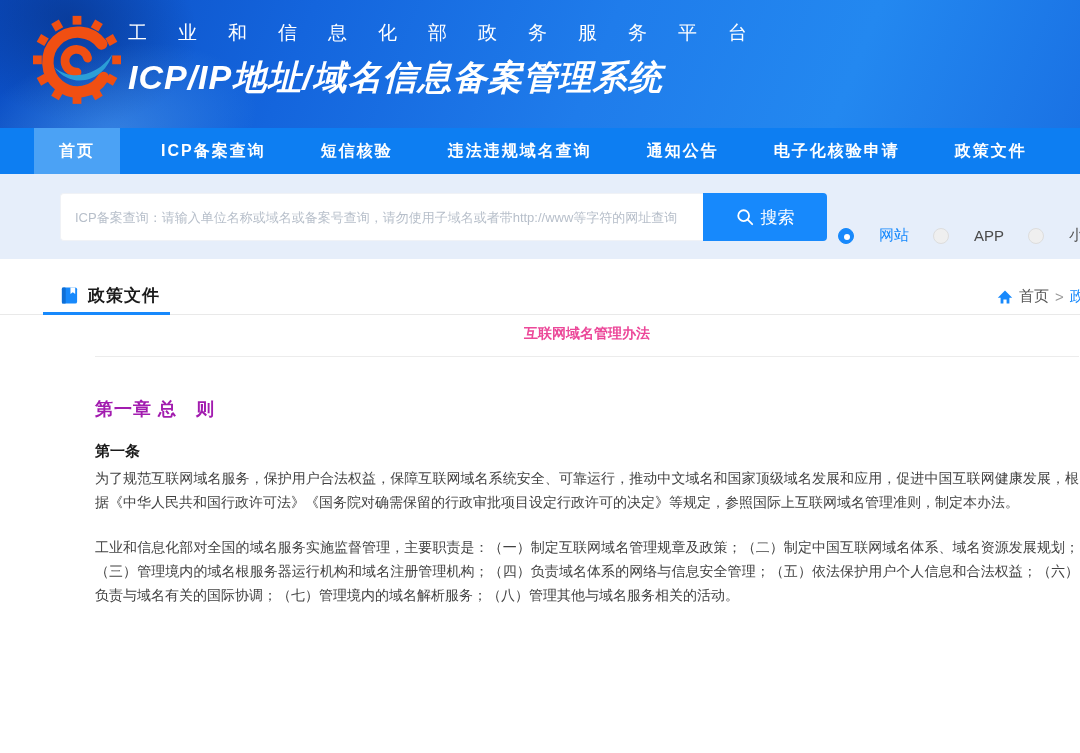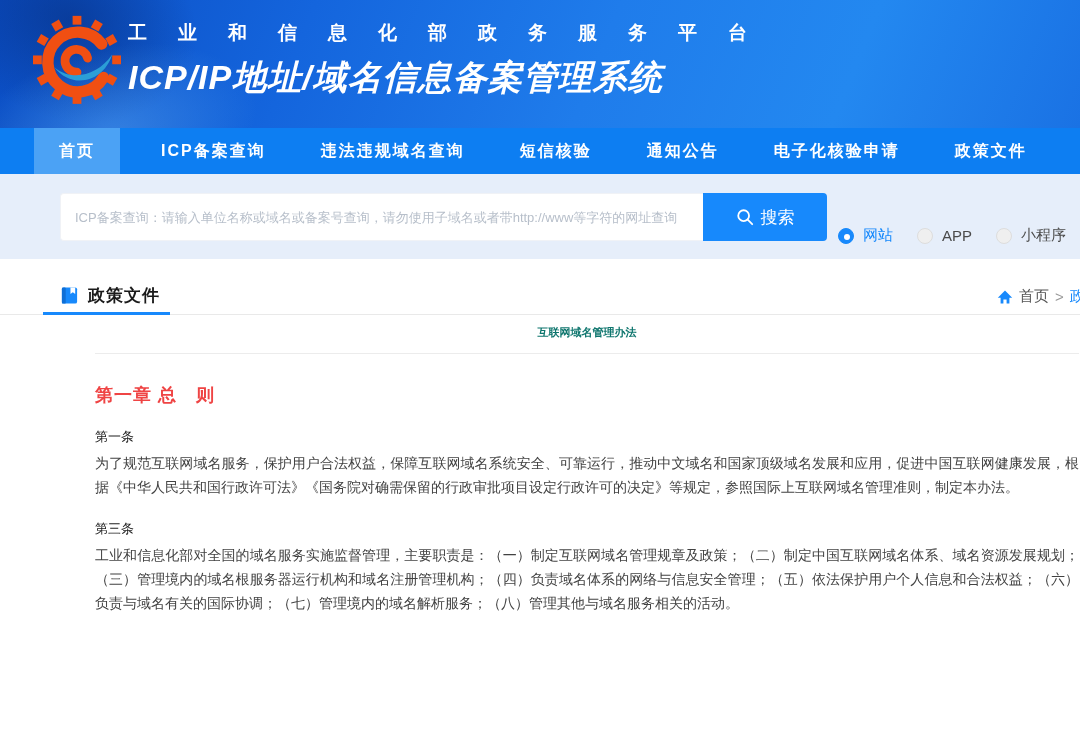--- a/index.html
+++ b/index.html
@@ -9,66 +9,66 @@
   
   .site-header { position:relative; height:128px;
     background:linear-gradient(112deg,#0a4cc2 0%,#1465dd 28%,#1f7ceb 55%,#2388f0 78%,#1a72e4 100%);
     overflow:hidden; }
   .site-header::before { content:""; position:absolute; left:-60px; top:-80px; width:260px; height:200px;
     background:radial-gradient(closest-side,rgba(6,43,120,.55),rgba(6,43,120,0)); transform:rotate(18deg); }
   .site-header::after { content:""; position:absolute; left:-40px; bottom:-90px; width:300px; height:170px;
     background:radial-gradient(closest-side,rgba(120,200,255,.35),rgba(120,200,255,0)); transform:rotate(-14deg); }
   .logo-wrap { position:absolute; left:33px; top:10px; width:88px; height:105px; z-index:2; }
   .header-titles { position:absolute; left:128px; top:20px; z-index:2; color:#fff; }
-  .platform-title { font-size:19px; font-weight:700; letter-spacing:31px; white-space:nowrap; }
+  .platform-title { font-size:19px; font-weight:400; letter-spacing:31px; white-space:nowrap; }
   .system-title { margin-top:9px; font-size:34px; font-weight:700; letter-spacing:1px; white-space:nowrap;font-style:italic; }
 
   
   .main-nav { height:46px; background:#0d7ef2; display:flex; align-items:stretch; padding-left:34px; }
   .nav-item { display:flex; align-items:center; padding:8px 14px; margin-right:27px; color:#fff;
     font-size:16px; font-weight:700; letter-spacing:2px; white-space:nowrap; cursor:pointer; }
   .nav-item.active { background:#4ba2f5; padding:0 25px; }
 
   
   .search-band { position:relative; height:85px; background:#e6eefa; }
   .search-input { position:absolute; left:60px; top:19px; width:643px; height:48px; background:#fff;
     border:1px solid #f0f2f6; border-right:none; border-radius:4px 0 0 4px; padding:0 14px;
     font-size:13px; color:#333; outline:none; font-family:inherit; }
   .search-input::placeholder { color:#b7bfca; }
   .search-btn { position:absolute; left:703px; top:19px; width:124px; height:48px; background:#1789fc;
     border:none; border-radius:0 4px 4px 0; color:#fff; font-size:17px; cursor:pointer;
     display:flex; align-items:center; justify-content:center; gap:7px; font-family:Liberation Serif, serif; }
   .radio-group { position:absolute; left:838px; top:0; height:85px; display:flex; align-items:center;
     gap:24px; white-space:nowrap; padding-top:38px; }
-  .radio-opt { display:flex; align-items:center; gap:9px; font-size:15px; color:#4a4a4a; cursor:pointer; }
+  .radio-opt { display:flex; align-items:center; gap:25px; font-size:15px; color:#4a4a4a; cursor:pointer; }
   .radio-dot { width:16px; height:16px; border-radius:50%; background:#efefef; border:1px solid #ddd;
     display:inline-block; position:relative; flex:0 0 auto; }
   .radio-opt.checked .radio-dot { background:#1789fc; border-color:#1789fc; }
   .radio-opt.checked .radio-dot::after { content:""; position:absolute; left:5px; top:5px; width:6px; height:6px;
     border-radius:50%; background:#fff; }
   .radio-opt.checked .radio-label { color:#1789fc; }
 
   
   .content { position:relative; background:#fff; }
   .section-head { position:absolute; left:60px; top:25px; display:flex; align-items:center; gap:9px; }
   .section-title { font-size:17px; font-weight:700; color:#1a1a1a; letter-spacing:1px; }
   .tab-rule { position:absolute; left:0; top:55px; width:1080px; height:1px; background:#e9e9e9; }
   .tab-rule-active { position:absolute; left:43px; top:53px; width:127px; height:3px; background:#1789fc; }
   .breadcrumb { position:absolute; left:997px; top:28px; display:flex; align-items:center; gap:6px;
     font-size:15px; white-space:nowrap; }
   .crumb-home { color:#555; cursor:pointer; }
   .crumb-sep { color:#999; }
   .crumb-current { color:#1789fc; cursor:pointer; }
 
   .doc { position:absolute; left:95px; top:66px; width:984px; }
-  .doc-title { text-align:center; font-size:11px; font-weight:700; color:#0f766e; }
+  .doc-title { text-align:center; font-size:14px; font-weight:700; color:#ec4899; }
   .doc-rule { margin-top:13px; height:1px; background:#ececec; }
-  .chapter { margin-top:29px; font-size:18px; font-weight:700; color:#ef4444; letter-spacing:1px; }
+  .chapter { margin-top:40px; font-size:18px; font-weight:700; color:#a21caf; letter-spacing:1px; }
   .article { margin-top:21px; }
-  .article-label { font-size:13px; font-weight:400; color:#1a1a1a; }
+  .article-label { font-size:15px; font-weight:700; color:#1a1a1a; }
   .article-text { margin-top:5px; font-size:14px; color:#424242; line-height:24px; text-align:justify; }
 </style>
 </head>
 <body>
 
 <header class="site-header">
   <div class="logo-wrap">
     <svg width="88" height="105" viewBox="0 0 100 118">
       <g transform="translate(50,56)">
         <g fill="#f04f12">
@@ -93,22 +93,22 @@
   </div>
   <div class="header-titles">
     <div class="platform-title">工业和信息化部政务服务平台</div>
     <div class="system-title">ICP/IP地址/域名信息备案管理系统</div>
   </div>
 </header>
 
 <nav class="main-nav">
   <div class="nav-item active">首页</div>
   <div class="nav-item">ICP备案查询</div>
+  <div class="nav-item">短信核验</div>
   <div class="nav-item">违法违规域名查询</div>
-  <div class="nav-item">短信核验</div>
   <div class="nav-item">通知公告</div>
   <div class="nav-item">电子化核验申请</div>
   <div class="nav-item">政策文件</div>
 </nav>
 
 <section class="search-band">
   <input class="search-input" type="text" placeholder="ICP备案查询：请输入单位名称或域名或备案号查询，请勿使用子域名或者带http://www等字符的网址查询" style="">
   <button class="search-btn">
     <svg width="18" height="18" viewBox="0 0 20 20">
       <circle cx="8.5" cy="8.5" r="6" fill="none" stroke="#fff" stroke-width="2"></circle>
@@ -156,18 +156,17 @@
   <article class="doc">
     <h1 class="doc-title">互联网域名管理办法</h1>
     <div class="doc-rule"></div>
     <h2 class="chapter">第一章 总　则</h2>
 
     <section class="article">
       <div class="article-label">第一条</div>
       <p class="article-text">为了规范互联网域名服务，保护用户合法权益，保障互联网域名系统安全、可靠运行，推动中文域名和国家顶级域名发展和应用，促进中国互联网健康发展，根据《中华人民共和国行政许可法》《国务院对确需保留的行政审批项目设定行政许可的决定》等规定，参照国际上互联网域名管理准则，制定本办法。</p>
     </section>
     <section class="article">
-      <div class="article-label">第三条</div>
       <p class="article-text">工业和信息化部对全国的域名服务实施监督管理，主要职责是：（一）制定互联网域名管理规章及政策；（二）制定中国互联网域名体系、域名资源发展规划；（三）管理境内的域名根服务器运行机构和域名注册管理机构；（四）负责域名体系的网络与信息安全管理；（五）依法保护用户个人信息和合法权益；（六）负责与域名有关的国际协调；（七）管理境内的域名解析服务；（八）管理其他与域名服务相关的活动。</p>
     </section>
 
   </article>
 </main>
 
 </body></html>

